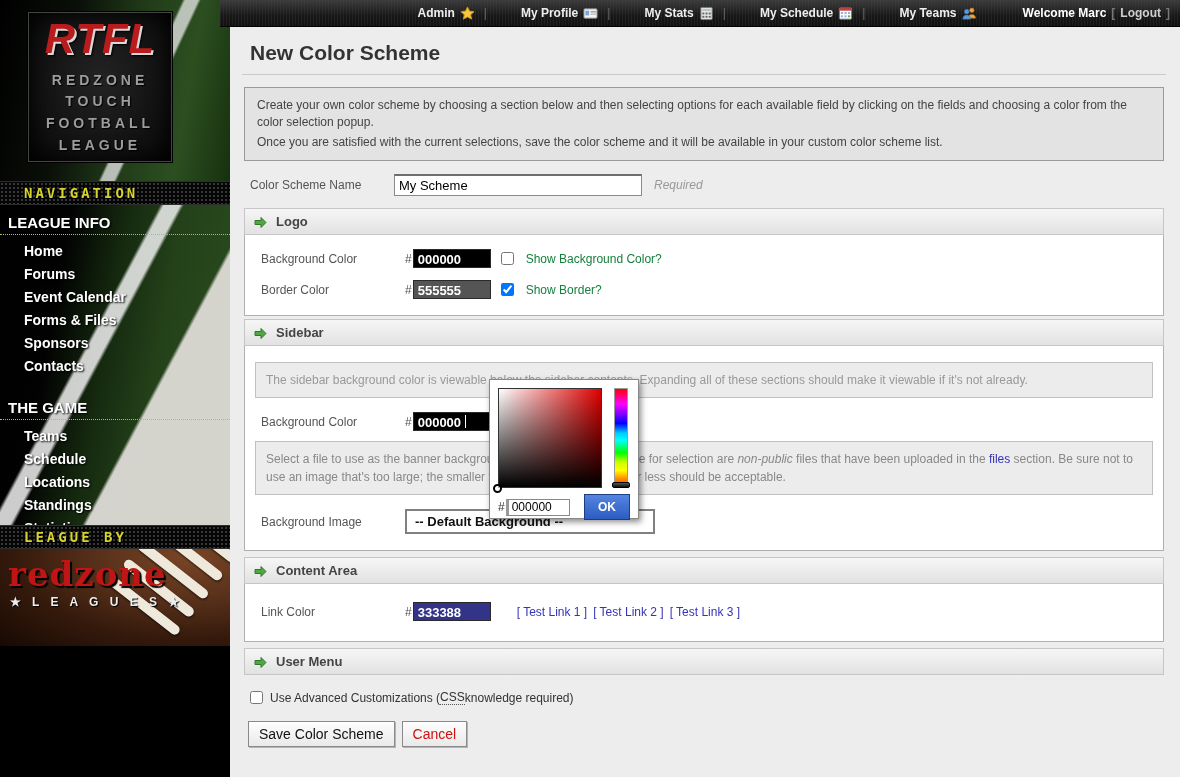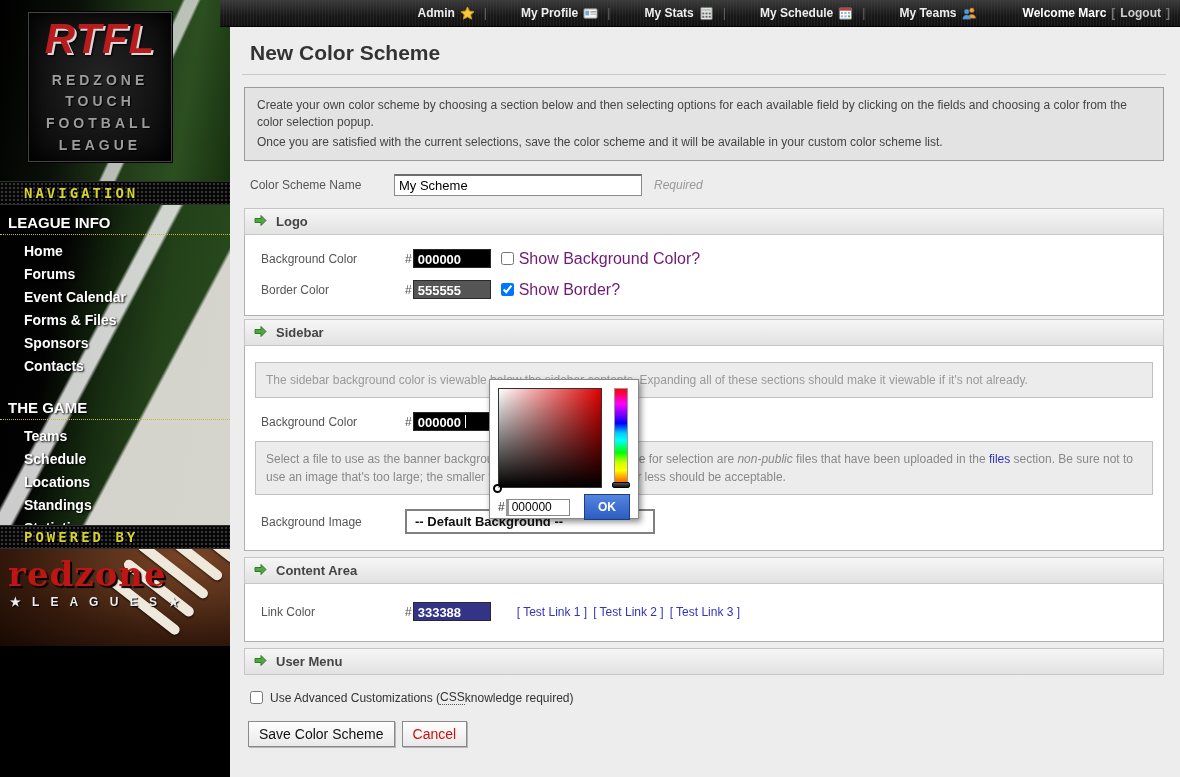--- a/index.html
+++ b/index.html
@@ -130,38 +130,38 @@
     width: 248px; height: 22px; font-size: 13px; padding: 2px 4px;
     border: 1px solid #8a8a8a; border-top: 2px solid #6e6e6e;
     font-family: "Liberation Sans", sans-serif;
   }
   .required { font-style: italic; color: #999; font-size: 12px; margin-left: 12px; }
 
   .sec-header {
     margin: 3px 2px 0; background: linear-gradient(#f6f6f6, #e2e2e2);
     border: 1px solid #c6c6c6; padding: 5px 9px;
     font-weight: bold; color: #444; font-size: 13px;
-    display: flex; align-items: flex-start; gap: 9px; cursor: pointer;
+    display: flex; align-items: flex-end; gap: 9px; cursor: pointer;
   }
   .sec-box {
     margin: 0 2px; background: #fff; border: 1px solid #b0b0b0; border-top: none;
     padding: 8px 0 10px;
   }
   .field-row { display: flex; align-items: center; padding: 6px 10px; font-size: 12px; color: #555; }
   .hash { color: #555; font-size: 12px; margin-right: 1px; }
   .hash.dark { color: #333; }
   .swatch-wrap { position: relative; display: inline-block; }
   .swatch {
     display: inline-block; width: 78px; height: 19px; line-height: 17px;
     border: 1px solid #2a2a2a; color: #fff; font-weight: bold; font-size: 13px;
     padding: 1px 4px; cursor: pointer; vertical-align: middle;
   }
   .caret { position: absolute; left: 52px; top: 3px; width: 1px; height: 13px; background: #fff; }
   .cb { margin-left: 10px; width: 13px; height: 13px; }
-  .cb-label { margin-left: 5px; color: #701a75; font-size: 16px; }
+  .cb-label { margin-left: 12px; color: #15803d; font-size: 12px; }
   .note {
     margin: 4px 10px 8px; background: #ececec; border: 1px solid #c0c0c0;
     color: #999; font-size: 12px; line-height: 1.5; padding: 8px 10px;
   }
   .note .em { font-style: italic; }
   .note a { color: #3333bb; }
   .fake-select {
     width: 250px; background: #fff; border: 2px solid #808080;
     padding: 3px 8px; font-size: 13px; color: #111; font-weight: bold;
     white-space: nowrap; overflow: hidden; cursor: pointer;
@@ -251,21 +251,21 @@
     <a class="nav-item">Contacts</a>
 
     <div class="nav-header mt">THE GAME</div>
     <a class="nav-item">Teams</a>
     <a class="nav-item">Schedule</a>
     <a class="nav-item">Locations</a>
     <a class="nav-item">Standings</a>
     <a class="nav-item">Statistics</a>
   </nav>
 
-  <div class="pixel-banner">POWERED BY</div>
+  <div class="pixel-banner">LEAGUE BY</div>
 
   <div class="redzone-area">
     <div class="laces">
       <div class="lace"></div>
         <div class="lace"></div>
         <div class="lace"></div>
         <div class="lace"></div>
         <div class="lace"></div>
     </div>
     <div class="rz-brand">redzone</div>

